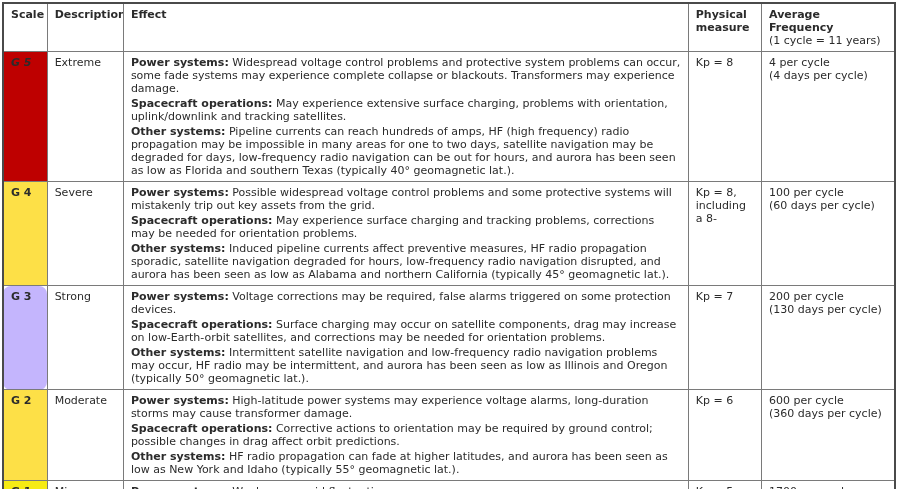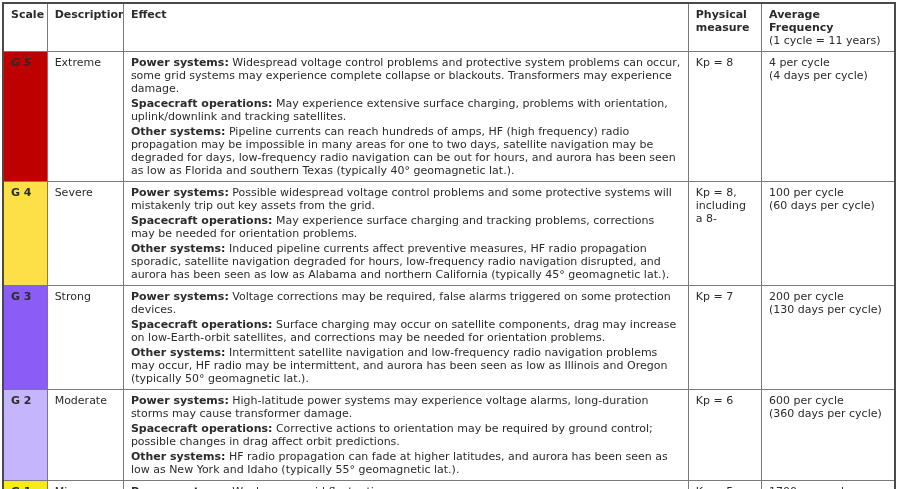--- a/index.html
+++ b/index.html
@@ -84,21 +84,21 @@
           <span>Average Frequency</span>
           <span class="hdr-note">(1 cycle = 11 years)</span>
         </th>
       </tr>
     </thead>
     <tbody id="table-body">
         <tr>
           <td class="scale-cell" style="background-color: rgb(190, 0, 0); font-style: italic;">G 5</td>
           <td class="description-cell">Extreme</td>
           <td class="effect-cell">
-            <div class="para"><b>Power systems:</b><span> Widespread voltage control problems and protective system problems can occur, some grid systems may experience complete collapse or blackouts. Transformers may experience damage.</span></div>
+            <div class="para"><b>Power systems:</b><span> Widespread voltage control problems and protective system problems can occur, some fade systems may experience complete collapse or blackouts. Transformers may experience damage.</span></div>
             <div class="para"><b>Spacecraft operations:</b><span> May experience extensive surface charging, problems with orientation, uplink/downlink and tracking satellites.</span></div>
             <div class="para"><b>Other systems:</b><span> Pipeline currents can reach hundreds of amps, HF (high frequency) radio propagation may be impossible in many areas for one to two days, satellite navigation may be degraded for days, low-frequency radio navigation can be out for hours, and aurora has been seen as low as Florida and southern Texas (typically 40° geomagnetic lat.).</span></div>
           </td>
           <td class="physical-measure-cell">Kp = 8</td>
           <td class="frequency-cell">
             <div>4 per cycle</div>
             <div>(4 days per cycle)</div>
           </td>
         </tr>
         <tr>
@@ -109,35 +109,35 @@
             <div class="para"><b>Spacecraft operations:</b><span> May experience surface charging and tracking problems, corrections may be needed for orientation problems.</span></div>
             <div class="para"><b>Other systems:</b><span> Induced pipeline currents affect preventive measures, HF radio propagation sporadic, satellite navigation degraded for hours, low-frequency radio navigation disrupted, and aurora has been seen as low as Alabama and northern California (typically 45° geomagnetic lat.).</span></div>
           </td>
           <td class="physical-measure-cell">Kp = 8, including a 8-</td>
           <td class="frequency-cell">
             <div>100 per cycle</div>
             <div>(60 days per cycle)</div>
           </td>
         </tr>
         <tr>
-          <td class="scale-cell" style="background-color: #8b5cf6;">G 3</td>
+          <td class="scale-cell" style="background-color: #c4b5fd; border-radius: 8px;">G 3</td>
           <td class="description-cell">Strong</td>
           <td class="effect-cell">
             <div class="para"><b>Power systems:</b><span> Voltage corrections may be required, false alarms triggered on some protection devices.</span></div>
             <div class="para"><b>Spacecraft operations:</b><span> Surface charging may occur on satellite components, drag may increase on low-Earth-orbit satellites, and corrections may be needed for orientation problems.</span></div>
             <div class="para"><b>Other systems:</b><span> Intermittent satellite navigation and low-frequency radio navigation problems may occur, HF radio may be intermittent, and aurora has been seen as low as Illinois and Oregon (typically 50° geomagnetic lat.).</span></div>
           </td>
           <td class="physical-measure-cell">Kp = 7</td>
           <td class="frequency-cell">
             <div>200 per cycle</div>
             <div>(130 days per cycle)</div>
           </td>
         </tr>
         <tr>
-          <td class="scale-cell" style="background-color: #c4b5fd;">G 2</td>
+          <td class="scale-cell" style="background-color: #fde047;">G 2</td>
           <td class="description-cell">Moderate</td>
           <td class="effect-cell">
             <div class="para"><b>Power systems:</b><span> High-latitude power systems may experience voltage alarms, long-duration storms may cause transformer damage.</span></div>
             <div class="para"><b>Spacecraft operations:</b><span> Corrective actions to orientation may be required by ground control; possible changes in drag affect orbit predictions.</span></div>
             <div class="para"><b>Other systems:</b><span> HF radio propagation can fade at higher latitudes, and aurora has been seen as low as New York and Idaho (typically 55° geomagnetic lat.).</span></div>
           </td>
           <td class="physical-measure-cell">Kp = 6</td>
           <td class="frequency-cell">
             <div>600 per cycle</div>
             <div>(360 days per cycle)</div>

